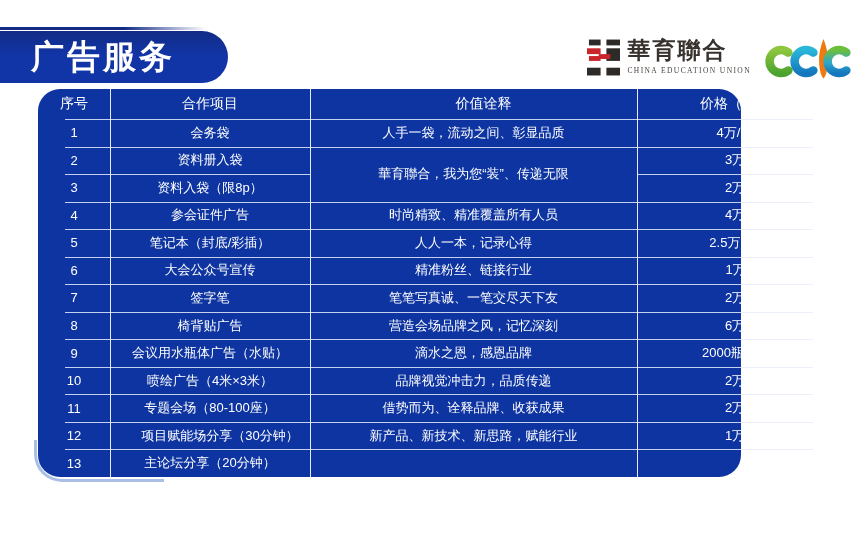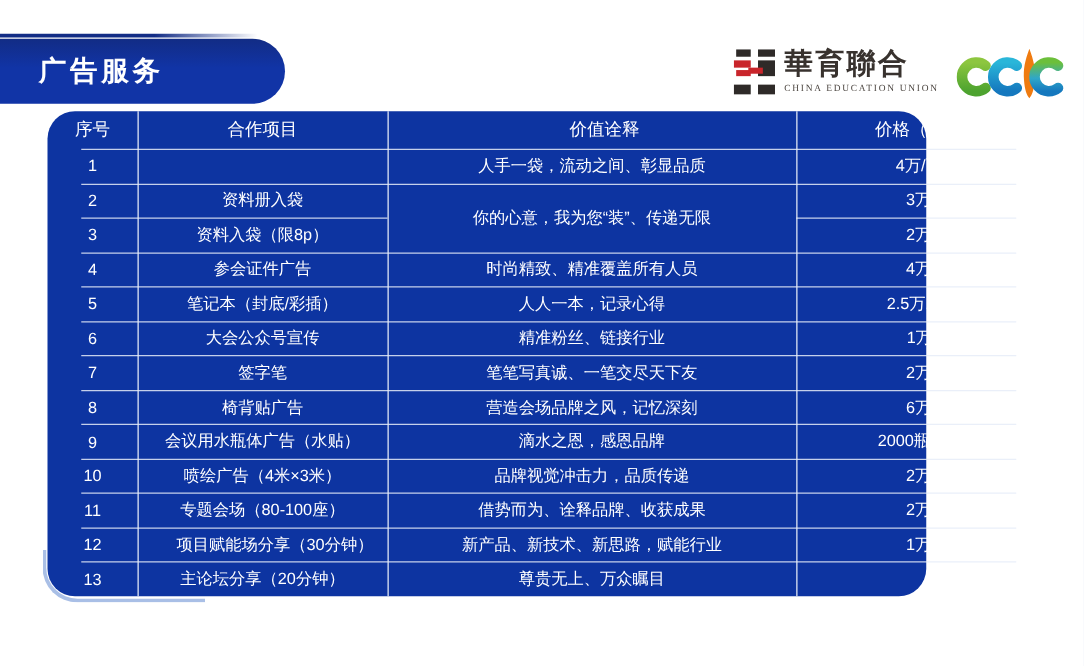--- a/index.html
+++ b/index.html
@@ -6,21 +6,21 @@
   html,body { background:#ffffff; }
   body { font-family:"Liberation Sans","DejaVu Sans",sans-serif; }
   .page { position:relative; width:867px; height:533px; background:#fff; overflow:hidden; }
 
   
   .top-stripe { position:absolute; left:0; top:27px; width:206px; height:3px;
     background:linear-gradient(90deg, var(--banner-dark), var(--banner-dark) 60%, rgba(20,50,150,0)); }
   .banner { position:absolute; left:0; top:31px; width:228px; height:52px;
     background:linear-gradient(180deg, var(--banner-dark) 0%, var(--banner-blue) 45%);
     border-radius:0 26px 26px 0; display:flex; align-items:center; }
-  .banner-title { color:#ffffff; font-size:22px; font-weight:bold; letter-spacing:3px; padding-left:31px; }
+  .banner-title { color:#ffffff; font-size:33px; font-weight:bold; letter-spacing:3px; padding-left:31px; }
 
   
   .logos { position:absolute; right:10px; top:33px; display:flex; align-items:center; gap:14px; }
   .huayu { display:flex; align-items:flex-start; gap:7px; }
   .huayu-textcol { display:flex; flex-direction:column; }
   .huayu-name { font-family:"Liberation Serif","DejaVu Serif",serif; font-weight:bold; color:#38322e;
     font-size:23px; letter-spacing:2px; line-height:26px; white-space:nowrap; }
   .huayu-sub { font-family:"Liberation Serif","DejaVu Serif",serif; font-size:7.5px; color:#4a443f;
     letter-spacing:1.4px; margin-top:2px; white-space:nowrap; }
 
@@ -93,25 +93,26 @@
   </div>
 
   <div class="table-card">
     <div class="table-accent"></div>
     <div class="tgrid" id="tgrid">
         <div class="cell hdr" style="grid-area: 1 / 1;">序号</div>
         <div class="cell hdr" style="grid-area: 1 / 2;">合作项目</div>
         <div class="cell hdr" style="grid-area: 1 / 3; padding-left: 24px;">价值诠释</div>
         <div class="cell hdr" style="grid-area: 1 / 4;">价格（元）</div>
         <div class="cell" style="grid-area: 2 / 1;">1</div>
+        <div class="cell" style="grid-area: 2 / 2;">会务袋</div>
         <div class="cell" style="grid-area: 2 / 3;">人手一袋，流动之间、彰显品质</div>
         <div class="cell" style="grid-area: 2 / 4;">4万/面</div>
         <div class="cell" style="grid-area: 3 / 1;">2</div>
         <div class="cell" style="grid-area: 3 / 2;">资料册入袋</div>
-        <div class="cell" style="grid-area: 3 / 3 / span 2;">你的心意，我为您“装”、传递无限</div>
+        <div class="cell" style="grid-area: 3 / 3 / span 2;">華育聯合，我为您“装”、传递无限</div>
         <div class="cell" style="grid-area: 3 / 4;">3万</div>
         <div class="cell" style="grid-area: 4 / 1;">3</div>
         <div class="cell" style="grid-area: 4 / 2;">资料入袋（限8p）</div>
         <div class="cell" style="grid-area: 4 / 4;">2万</div>
         <div class="cell" style="grid-area: 5 / 1;">4</div>
         <div class="cell" style="grid-area: 5 / 2;">参会证件广告</div>
         <div class="cell" style="grid-area: 5 / 3;">时尚精致、精准覆盖所有人员</div>
         <div class="cell" style="grid-area: 5 / 4;">4万</div>
         <div class="cell" style="grid-area: 6 / 1;">5</div>
         <div class="cell" style="grid-area: 6 / 2;">笔记本（封底/彩插）</div>
@@ -140,21 +141,20 @@
         <div class="cell" style="grid-area: 12 / 1;">11</div>
         <div class="cell" style="grid-area: 12 / 2;">专题会场（80-100座）</div>
         <div class="cell" style="grid-area: 12 / 3;">借势而为、诠释品牌、收获成果</div>
         <div class="cell" style="grid-area: 12 / 4;">2万</div>
         <div class="cell" style="grid-area: 13 / 1;">12</div>
         <div class="cell" style="grid-area: 13 / 2; padding-left: 24px;">项目赋能场分享（30分钟）</div>
         <div class="cell" style="grid-area: 13 / 3;">新产品、新技术、新思路，赋能行业</div>
         <div class="cell" style="grid-area: 13 / 4;">1万</div>
         <div class="cell" style="grid-area: 14 / 1;">13</div>
         <div class="cell" style="grid-area: 14 / 2;">主论坛分享（20分钟）</div>
-        <div class="cell" style="grid-area: 14 / 3;">尊贵无上、万众瞩目</div>
       </div>
     <div id="lines"></div>
   <div class="vline" style="left: 72px;"></div>
       <div class="vline" style="left: 272px;"></div>
       <div class="vline" style="left: 599px;"></div>
       <div class="hline" style="top: 30px; left: 27px; width: 748px;"></div>
       <div class="hline" style="top: 57.5385px; left: 27px; width: 748px;"></div>
       <div class="hline" style="top: 85.0769px; left: 27px; width: 245px;"></div>
       <div class="hline" style="top: 85.0769px; left: 599px; width: 176px;"></div>
       <div class="hline" style="top: 112.615px; left: 27px; width: 748px;"></div>

